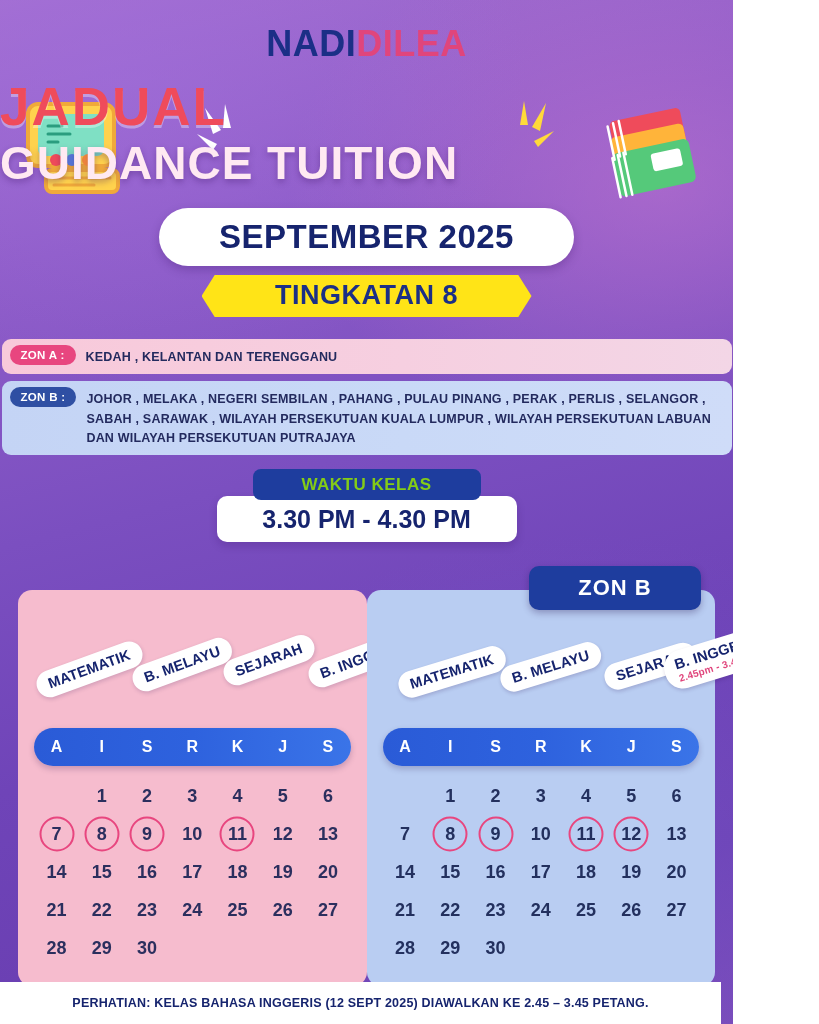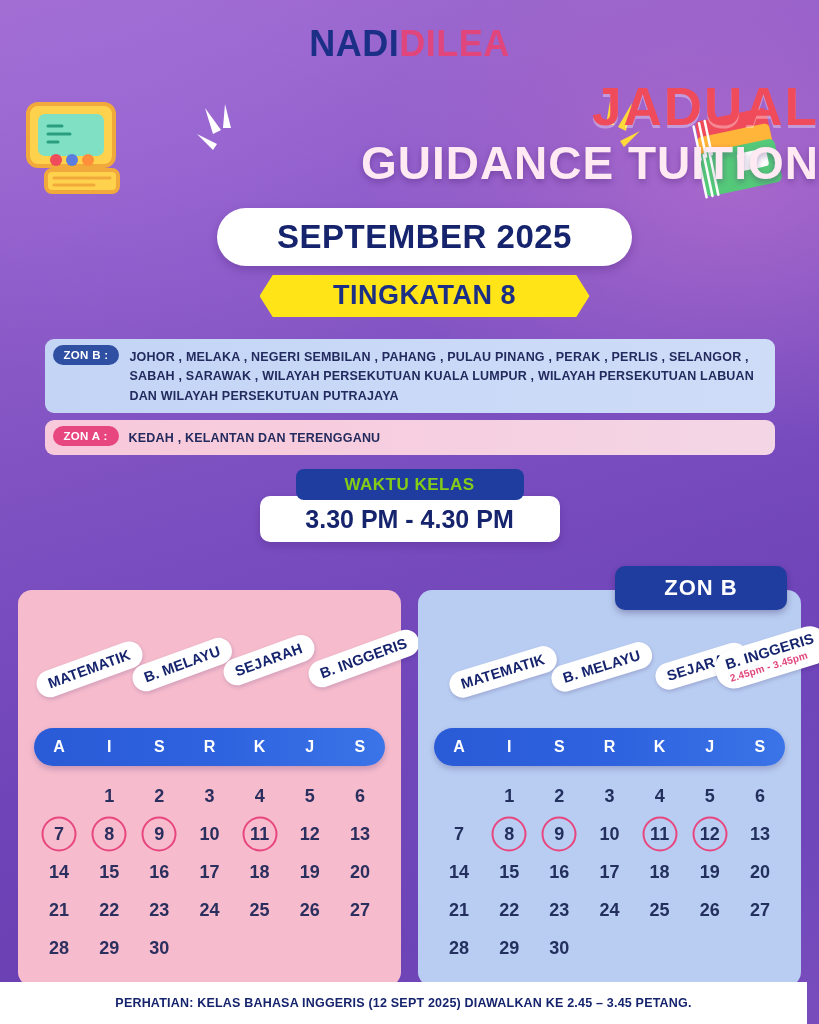--- a/index.html
+++ b/index.html
@@ -3,21 +3,21 @@
 <meta charset="utf-8">
 <style>
   * { box-sizing: border-box; margin: 0; padding: 0; }
   html, body {
     width: 819px; height: 1024px;
     font-family: "Liberation Sans", sans-serif;
     overflow: hidden;
   }
   #poster {
     position: relative;
-    width: 819px; height: 1024px;
+    width: 733px; height: 1024px;
     background:
       radial-gradient(ellipse 700px 500px at 15% 8%, rgba(160,110,220,0.55) 0%, rgba(160,110,220,0) 60%),
       radial-gradient(ellipse 600px 420px at 90% 18%, rgba(200,120,210,0.5) 0%, rgba(200,120,210,0) 62%),
       radial-gradient(ellipse 700px 520px at 80% 85%, rgba(120,85,200,0.55) 0%, rgba(120,85,200,0) 65%),
       linear-gradient(165deg, #a46fd0 0%, #8e5cc8 22%, #7b4fc0 45%, #6f44b8 65%, #6a3fb2 85%, #7a4ab8 100%);
     overflow: hidden;
   }
 
   
   .logo {
@@ -25,21 +25,21 @@
     padding-top: 26px;
     font-size: 36px;
     font-weight: 900;
     letter-spacing: 0.5px;
     line-height: 1;
   }
   .logo .nadi { color: #1b2f86; }
   .logo .dilea { color: #e0457c; }
 
   
-  .title-wrap { text-align: right; margin-top: 18px; position: relative; padding-left: 30px; }
+  .title-wrap { text-align: left; margin-top: 18px; position: relative; }
   .t-jadual {
     font-size: 53px; font-weight: 900; color: #ef4b5b;
     letter-spacing: 2px; line-height: 1;
     text-shadow: 0 3px 0 rgba(255,255,255,0.35);
   }
   .t-guidance {
     font-size: 46px; font-weight: 900; color: #ffe9f2;
     letter-spacing: 1px; line-height: 1.15; margin-top: 4px;
     text-shadow: 0 3px 6px rgba(60,20,100,0.35);
   }
@@ -246,27 +246,27 @@
   </div>
 
   <div class="title-wrap">
     <div class="t-jadual">JADUAL</div>
     <div class="t-guidance">GUIDANCE TUITION</div>
     <div class="pill-month">SEPTEMBER 2025</div>
     <div class="pill-tingkatan">TINGKATAN 8</div>
   </div>
 
   <div class="zone-info">
+    <div class="zrow a">
+      <div class="ztag">ZON A :</div>
+      <div class="ztext">KEDAH , KELANTAN DAN TERENGGANU</div>
+    </div>
     <div class="zrow b">
       <div class="ztag">ZON B :</div>
       <div class="ztext">JOHOR , MELAKA , NEGERI SEMBILAN , PAHANG , PULAU PINANG , PERAK , PERLIS , SELANGOR , SABAH , SARAWAK , WILAYAH PERSEKUTUAN KUALA LUMPUR , WILAYAH PERSEKUTUAN LABUAN DAN WILAYAH PERSEKUTUAN PUTRAJAYA</div>
-    </div>
-    <div class="zrow a">
-      <div class="ztag">ZON A :</div>
-      <div class="ztext">KEDAH , KELANTAN DAN TERENGGANU</div>
     </div>
   </div>
 
   <div class="waktu-wrap">
     <div class="waktu-tag">WAKTU KELAS</div>
     <div class="waktu-box">3.30 PM - 4.30 PM</div>
   </div>
 
   <div class="cals">
 

